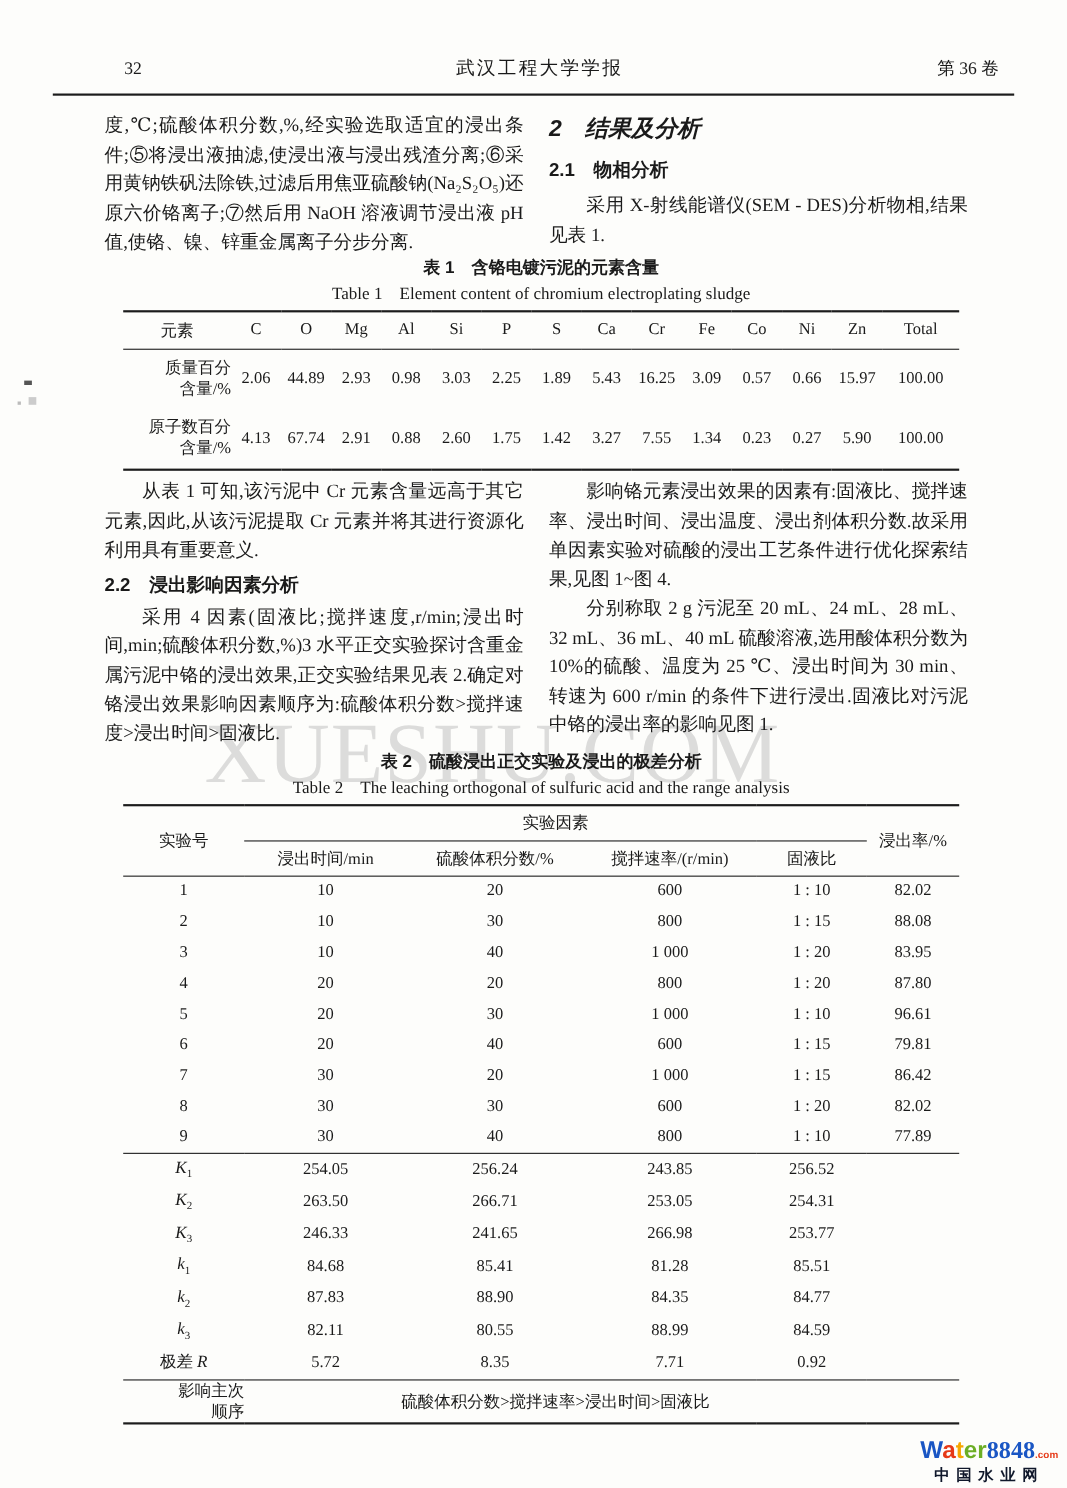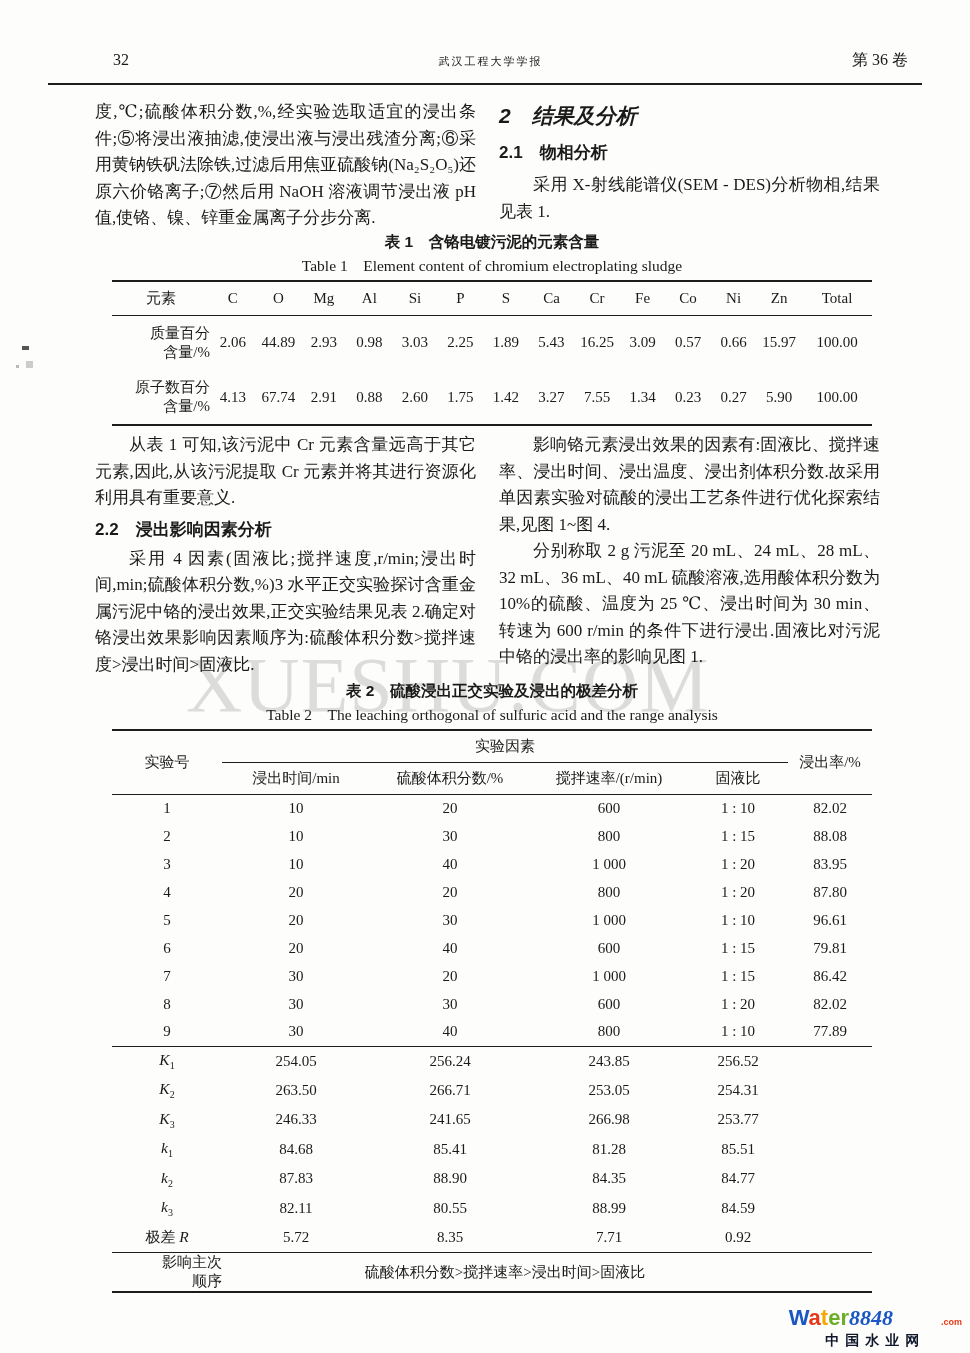--- a/index.html
+++ b/index.html
@@ -12,21 +12,21 @@
   }
   .content { position:relative; z-index:1; }
 
   
   .pg-header {
     padding:50px 14px 0 65px; margin:0 48px;
     display:flex; justify-content:space-between; align-items:baseline;
     font-size:16px;
     gap:28px;
   }
-  .pg-header .journal { font-size:11px; letter-spacing:2px; }
+  .pg-header .journal { font-size:17px; letter-spacing:2px; }
   .rule-header { margin:12px 48px 0 48px; border-top:2px solid #1c1c1c; }
 
   
   .cols { display:flex; gap:23px; margin:16px 90px 0 95px; }
   .cols.top { height:130px; margin-top:14px; }
   .cols.mid { margin-top:6px; }
   .col { width:381px; }
   p { margin:0; font-size:17px; line-height:26.5px; text-align:justify; }
   p.indent { text-indent:2em; }
   .h-big {
@@ -90,22 +90,22 @@
     font-size:78px; color:#bdbdbd; opacity:0.5; letter-spacing:1px;
     white-space:nowrap; pointer-events:none;
   }
 
   
   .logo {
     position:absolute; right:8px; bottom:5px; z-index:2; text-align:center;
     font-family:"Liberation Sans","DejaVu Sans",sans-serif; line-height:1.1;
   }
   .logo .line1 { font-size:22px; font-weight:bold; white-space:nowrap; }
-  .logo .num { font-family:"Liberation Serif","DejaVu Serif",serif; font-style:italic; }
-  .logo .dotcom { font-size:9px; font-weight:bold; vertical-align:baseline;padding-left:48px; }
+  .logo .num { font-family:"Liberation Serif","DejaVu Serif",serif; }
+  .logo .dotcom { font-size:9px; font-weight:bold; vertical-align:baseline; }
   .logo .line2 { font-size:14px; font-weight:bold; letter-spacing:6px; margin-top:2px; }
 
   
   .speck { position:absolute; z-index:0; }
   .speck.s1 { left:22px; top:346px; width:7px; height:4px; background:#555; }
   .speck.s2 { left:16px; top:365px; width:3px; height:3px; background:#bbb; }
   .speck.s3 { left:26px; top:361px; width:7px; height:7px; background:#ccc; }
 </style>
 </head>
 <body>

